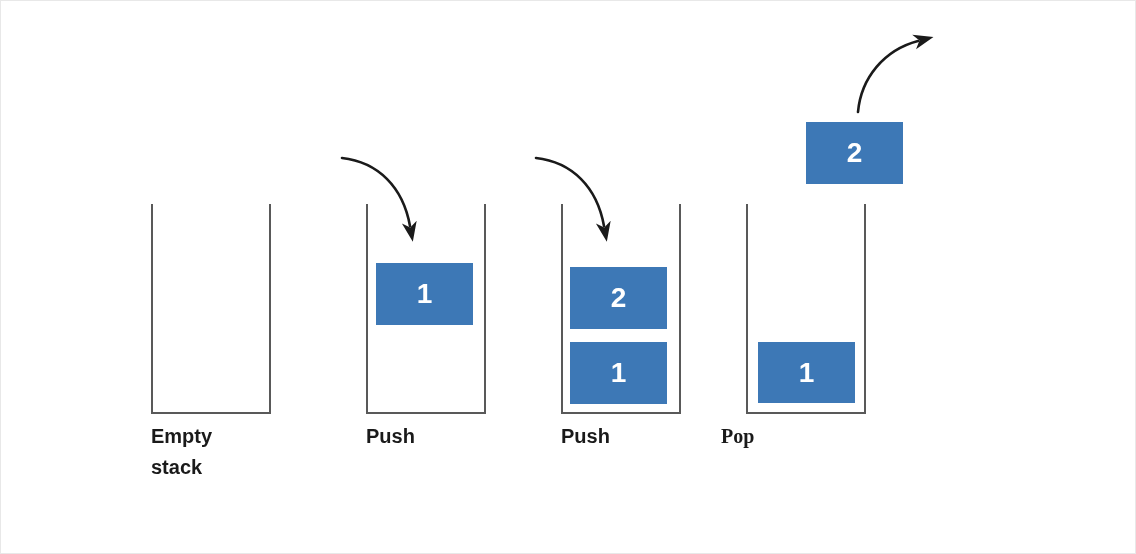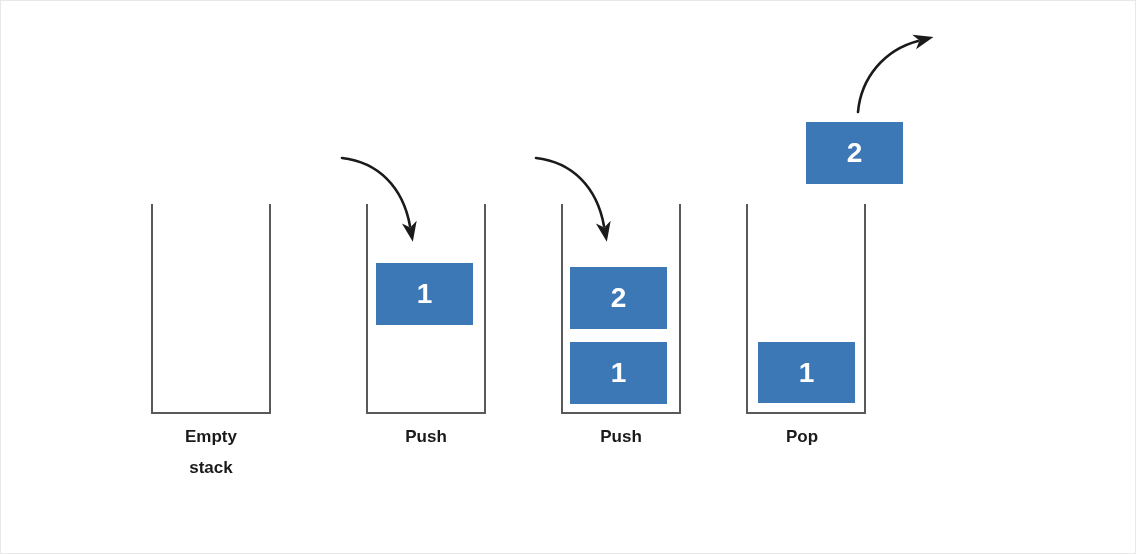--- a/index.html
+++ b/index.html
@@ -56,30 +56,29 @@
   .cell.c-s3-2   { left: 570px; top: 267px; }
   .cell.c-s3-1   { left: 570px; top: 342px; }
   .cell.c-s4-1   { left: 758px; top: 342px; height: 61px; }
   .cell.c-popped { left: 806px; top: 122px; }
 
   
   .stage-label {
     position: absolute;
     top: 421px;
     width: 120px;
-    text-align: center;
-    font-size: 17px;
+    font-size: 20px;
     line-height: 31px;
     font-weight: bold;
     color: var(--label-text);
   }
   .stage-label.l1 { left: 151px; }
   .stage-label.l2 { left: 366px; }
   .stage-label.l3 { left: 561px; }
-  .stage-label.l4 { left: 742px; }
+  .stage-label.l4 { left: 721px; font-family: Liberation Serif, serif; }
 
   
   svg.arrows {
     position: absolute;
     left: 0; top: 0;
     width: 1136px; height: 554px;
     pointer-events: none;
   }
   svg.arrows path.curve {
     fill: none;

